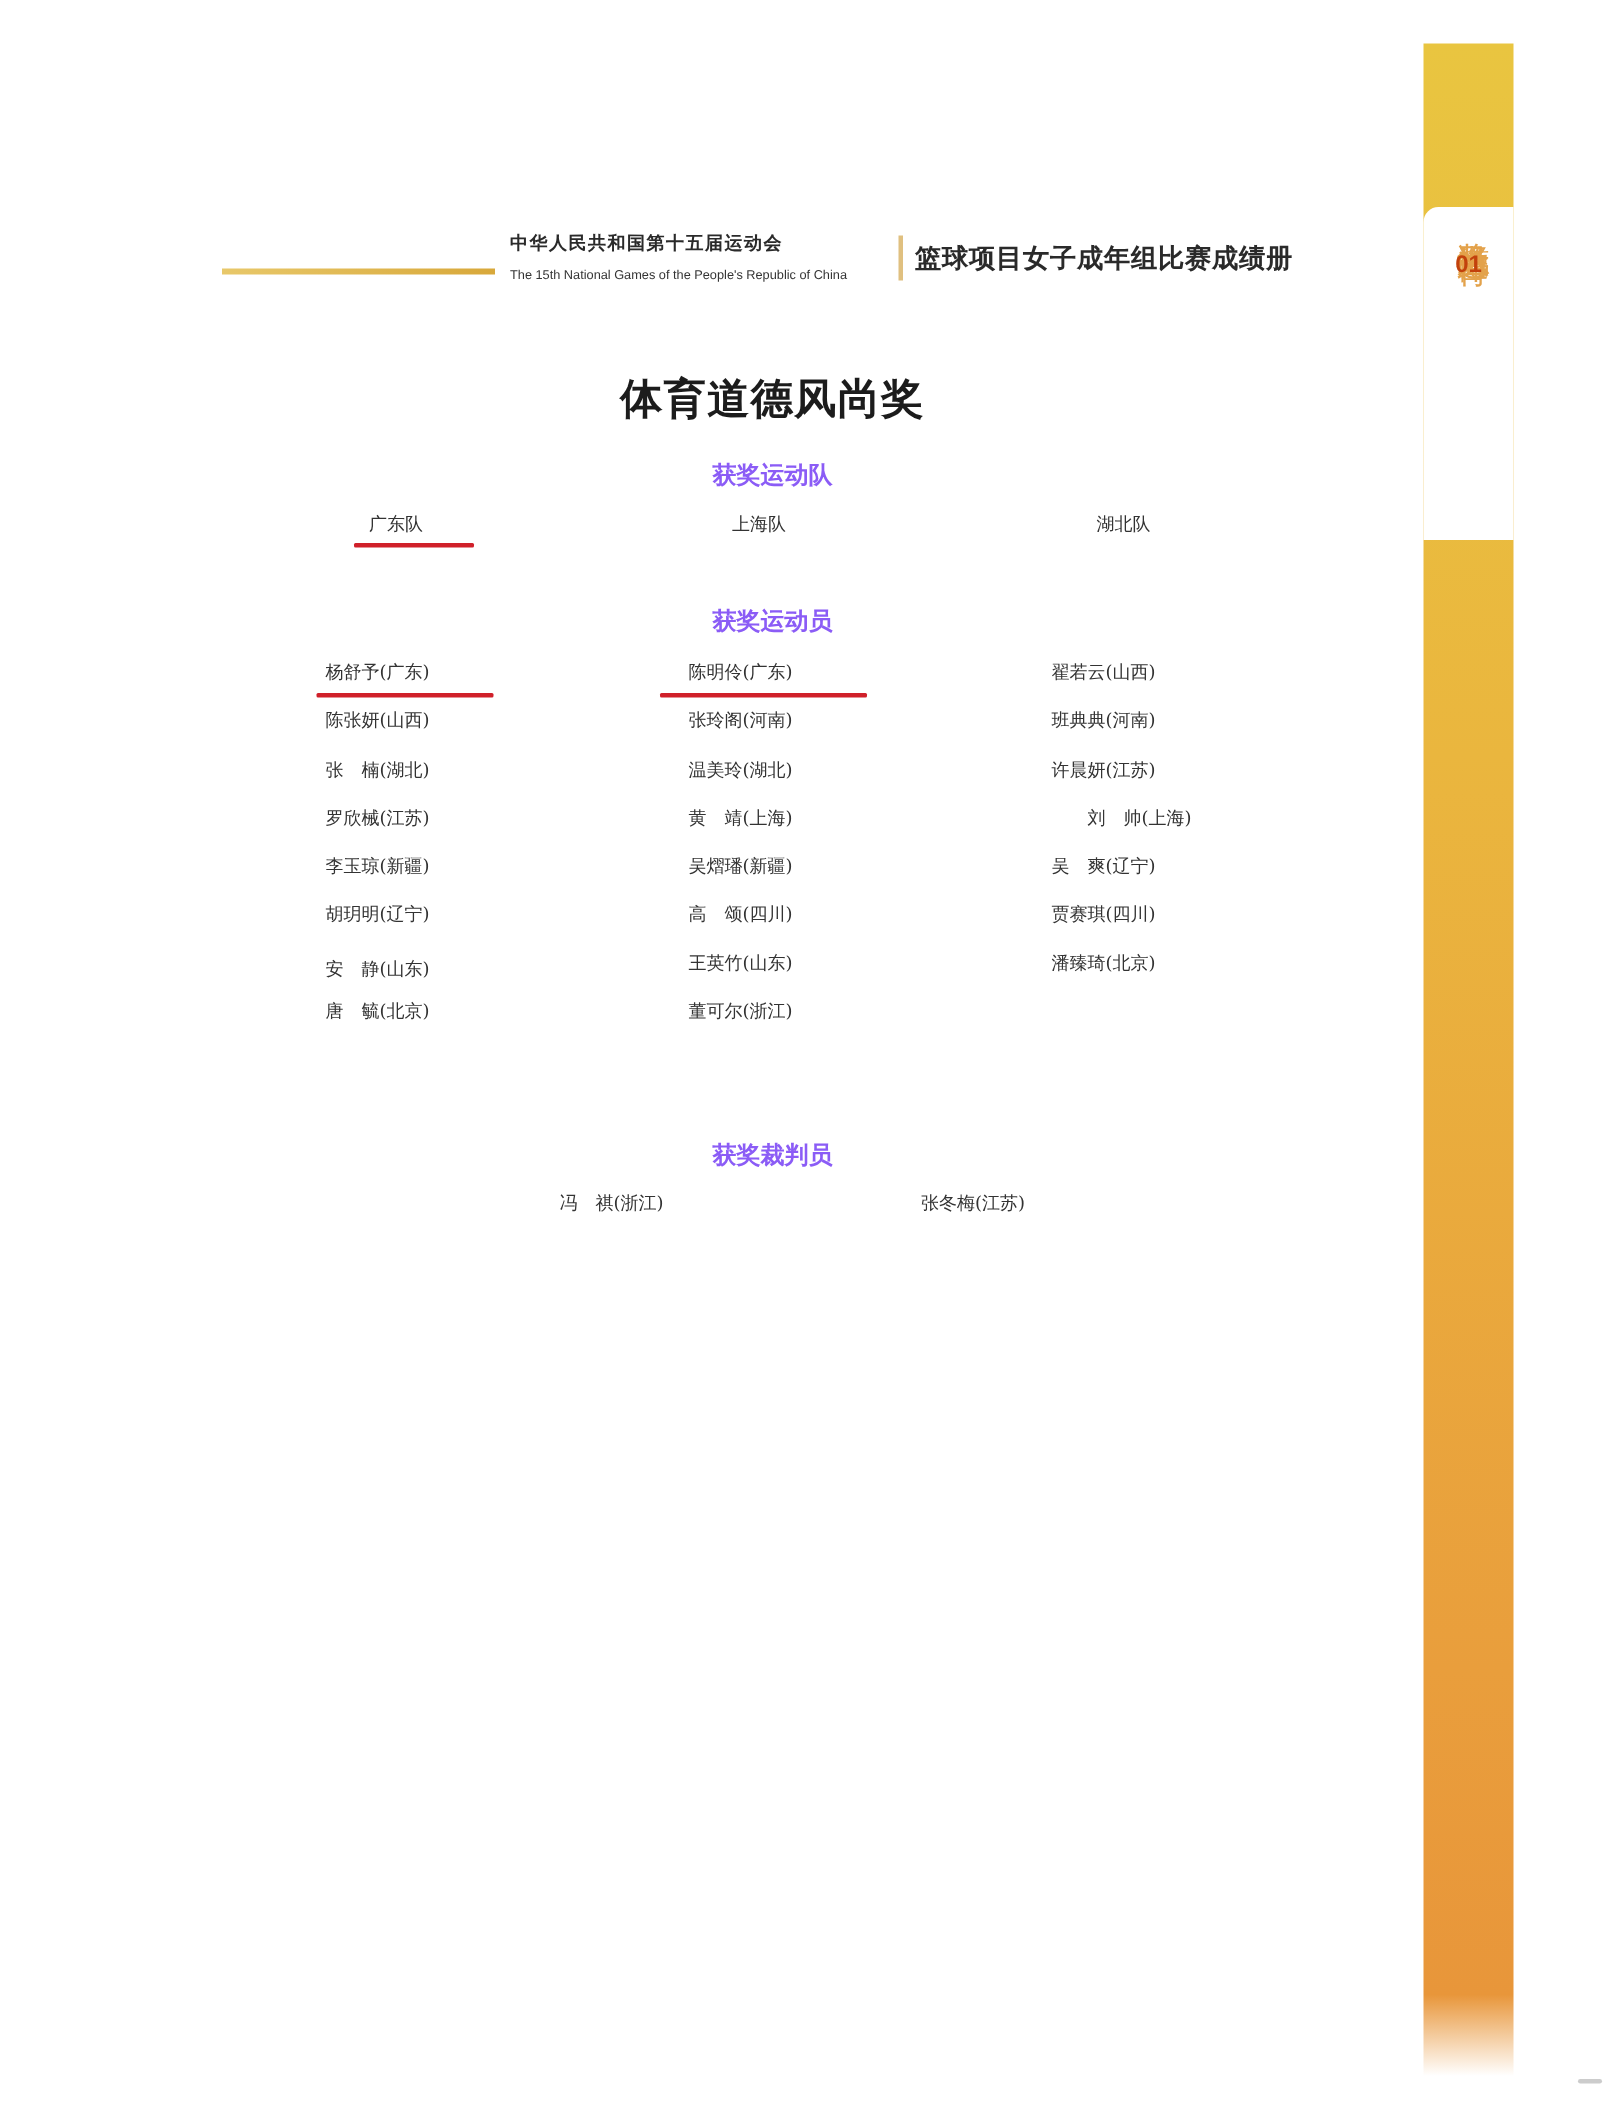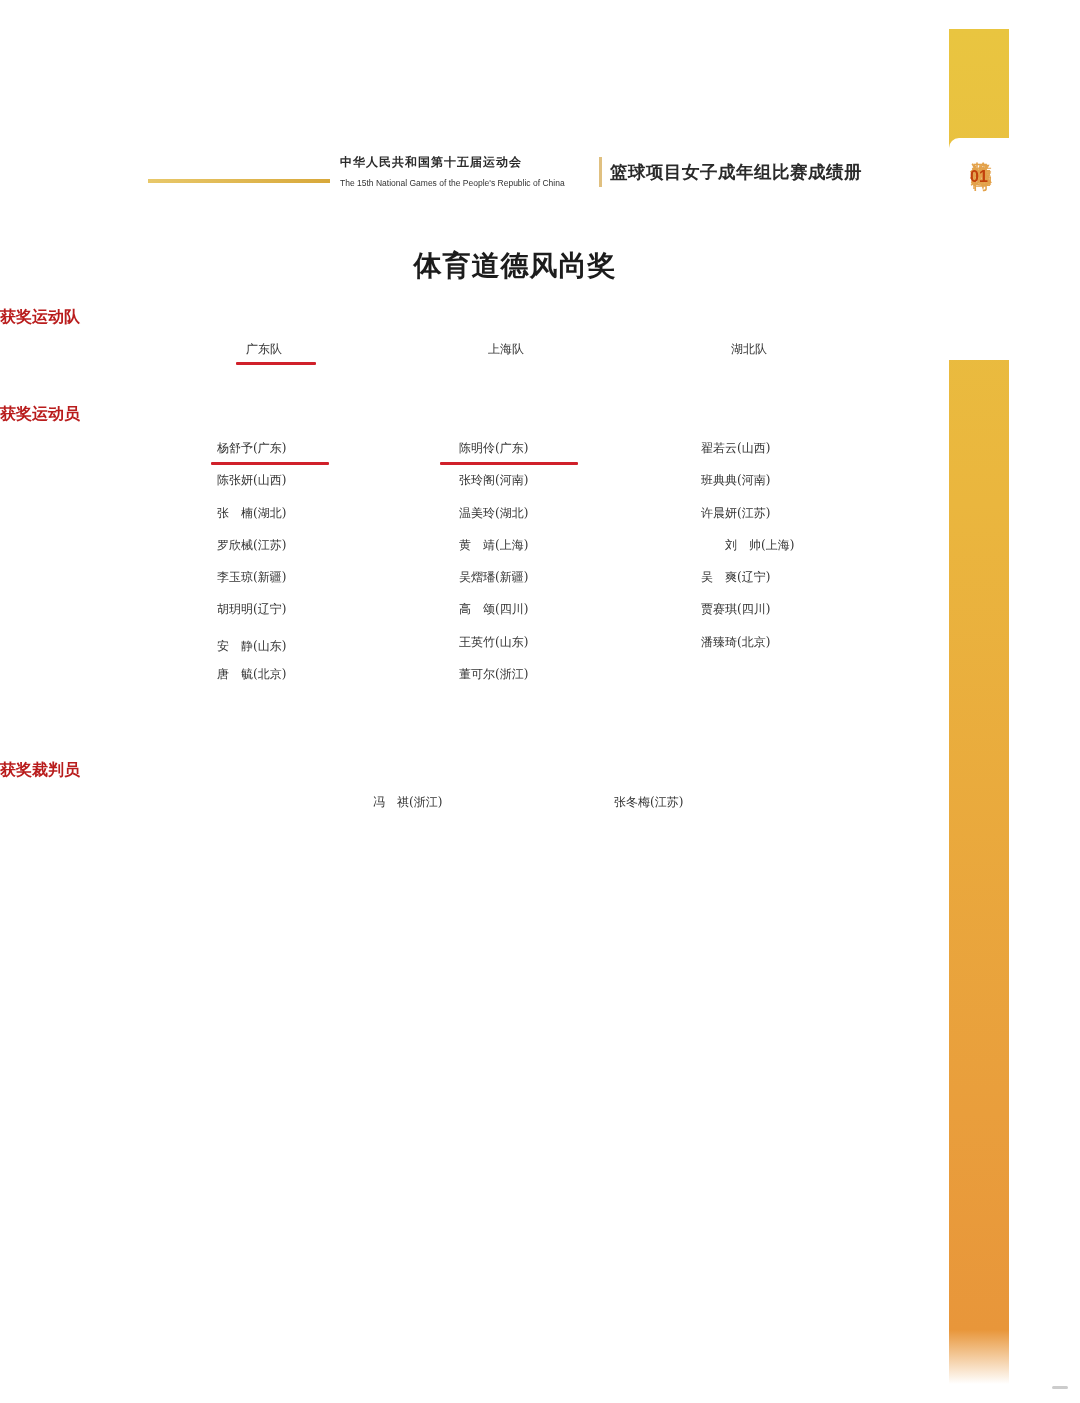--- a/index.html
+++ b/index.html
@@ -45,22 +45,22 @@
       position: absolute; left: 610px; top: 160px;
       font-family: "DejaVu Sans", "Liberation Sans", sans-serif; font-weight: bold;
       font-size: 17.5px; color: #2a2a2a; letter-spacing: 0.5px; text-align: center;
     }
     .page-title {
       position: absolute; left: 0; width: 1030px; top: 226px; text-align: center;
       font-family: "DejaVu Sans", "Liberation Sans", sans-serif; font-weight: bold;
       font-size: 28px; color: #1c1c1c; letter-spacing: 1px; margin-top: 21px;
     }
     .section-title {
-      position: absolute; left: 0; width: 1030px; 
-      font-weight: bold; font-size: 16px; color: #b91c1c;
+      position: absolute; left: 0; width: 1030px; text-align: center;
+      font-weight: bold; font-size: 16px; color: #8b5cf6;
     }
     .cell {
       position: absolute; font-size: 12px; color: #333; white-space: pre;
     }
     .underline {
       position: absolute; height: 3px; background: #D0202A; border-radius: 1px;
     }
     .scroll-hint {
       position: absolute; left: 1052px; top: 1386px; width: 16px; height: 3px; background: #ccc; border-radius: 2px;
     }

